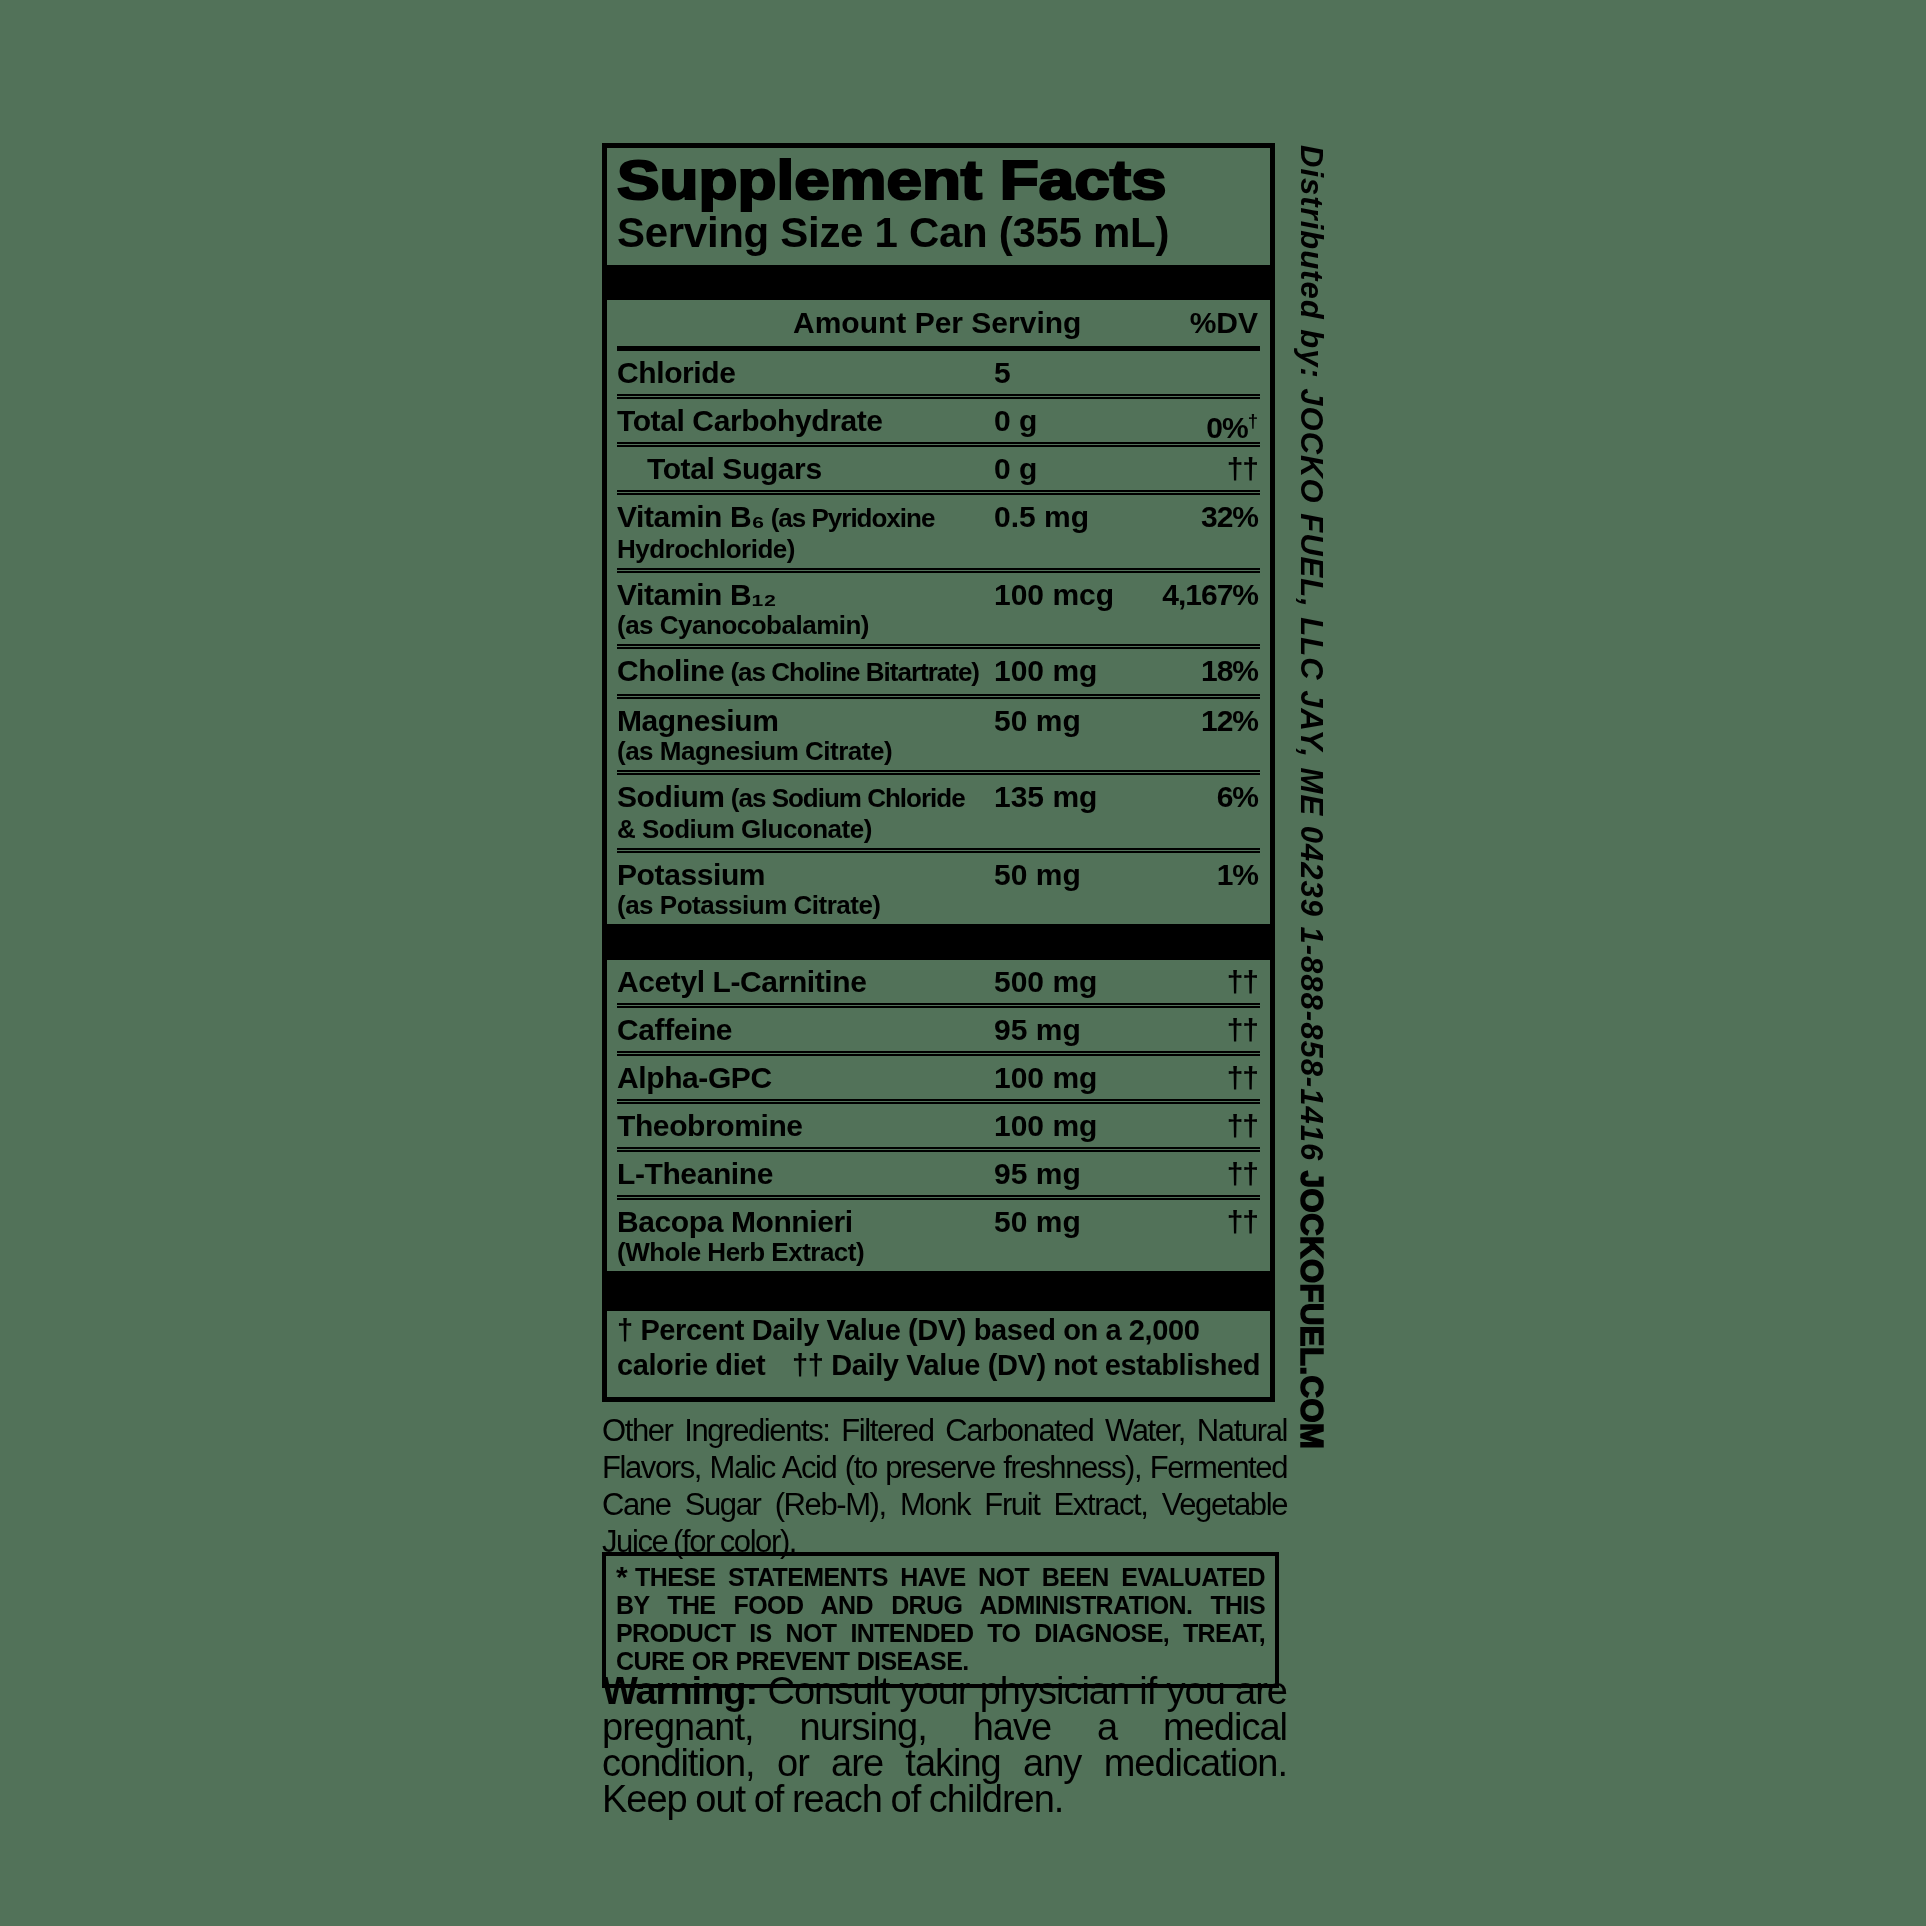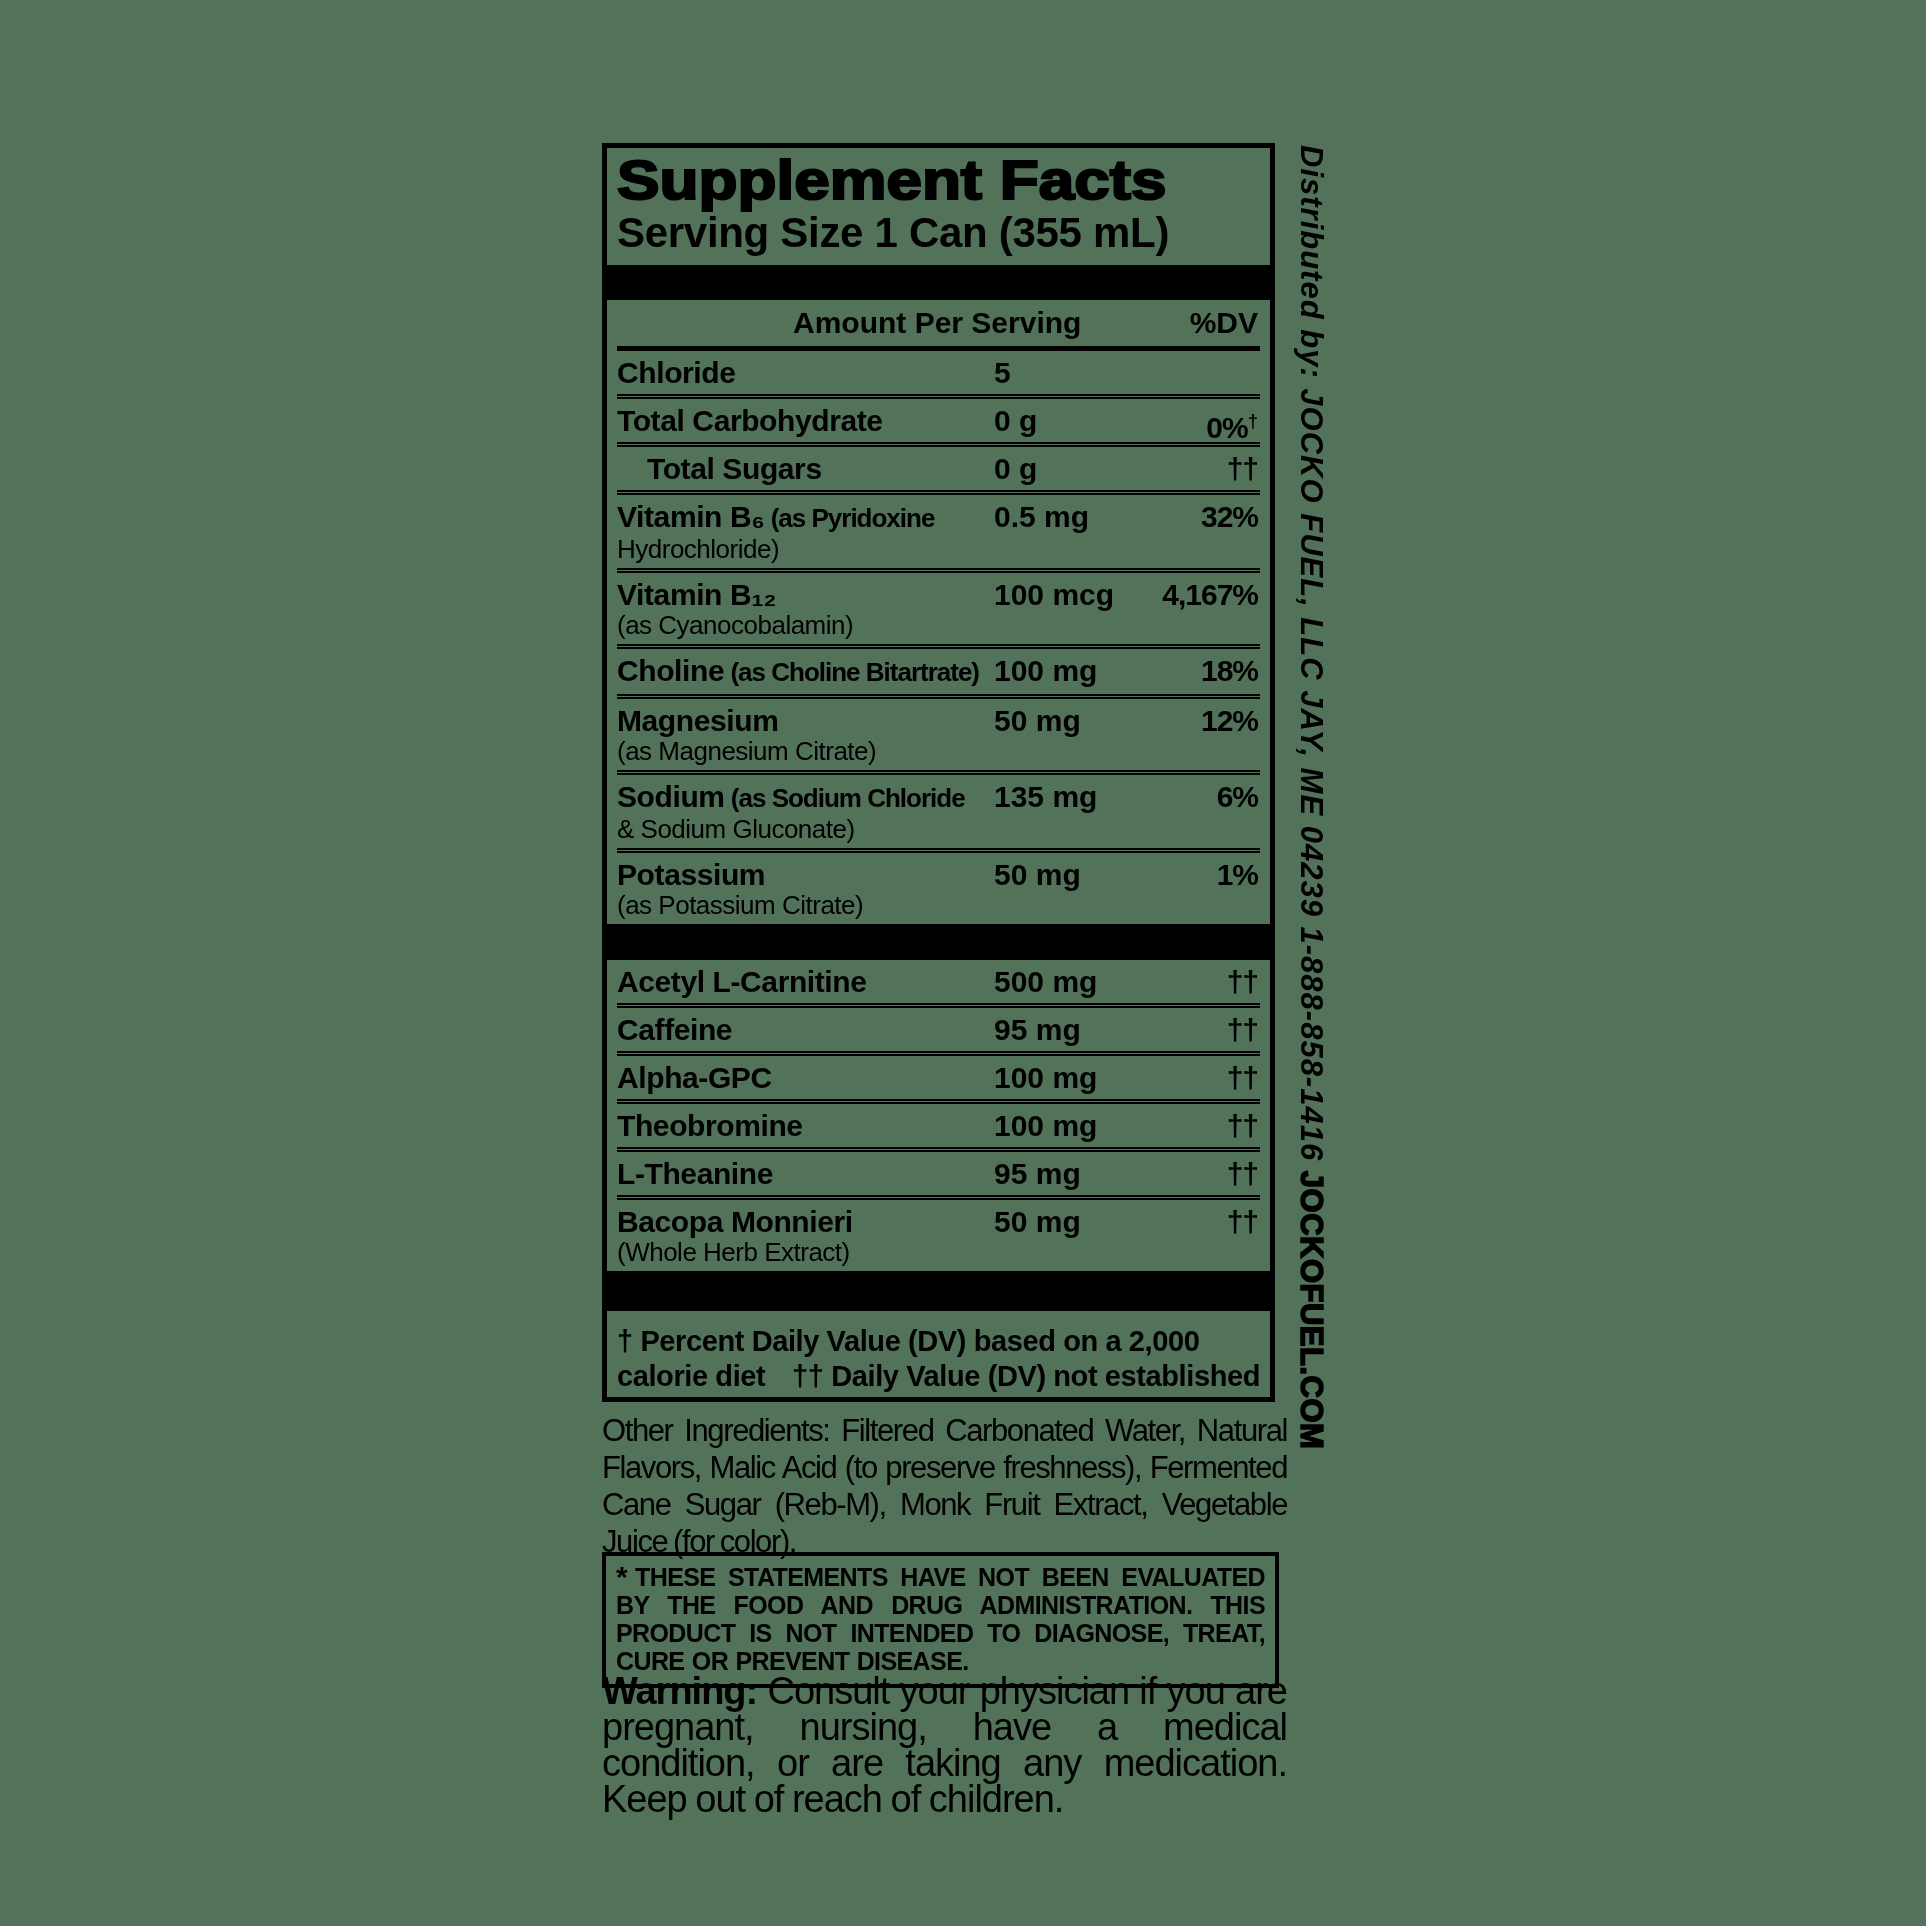--- a/index.html
+++ b/index.html
@@ -43,34 +43,34 @@
     position:relative;
     padding:5px 0 5px 0;
     border-bottom:5px double #000;
   }
   .rows .row:last-child{border-bottom:none;}
   .row .nm{
     font-size:30px;font-weight:bold;line-height:33px;letter-spacing:-0.4px;
     white-space:nowrap;
   }
   .row .nm .paren{font-size:26px;letter-spacing:-1px;}
-  .row .nm .sub{font-size:26px;line-height:28px;letter-spacing:-0.5px;font-weight:normal;}
+  .row .nm .sub{font-size:26px;line-height:28px;letter-spacing:-0.5px;font-weight:bold;}
   .row.indent .nm{padding-left:30px;}
   .row .amt{
     position:absolute;left:377px;top:5px;
     font-size:30px;font-weight:bold;line-height:33px;white-space:nowrap;
   }
   .row .dv{
     position:absolute;right:2px;top:5px;
     font-size:30px;font-weight:bold;line-height:33px;letter-spacing:-1px;white-space:nowrap;
   }
   .row .dv sup{font-size:62%;vertical-align:super;letter-spacing:0;}
 
   .footnote{
-    padding-top:13px;font-size:29px;font-weight:bold;line-height:35px;letter-spacing:-0.4px;
+    padding-top:2px;font-size:29px;font-weight:bold;line-height:35px;letter-spacing:-0.4px;
   }
   .footnote .fn2{display:flex;justify-content:space-between;}
 
   
   .distributor{
     position:absolute;left:1283px;top:145px;height:1265px;width:46px;
     writing-mode:vertical-rl;text-orientation:sideways;
     font-size:31px;font-weight:bold;font-style:italic;letter-spacing:1px;
     white-space:nowrap;
   }

